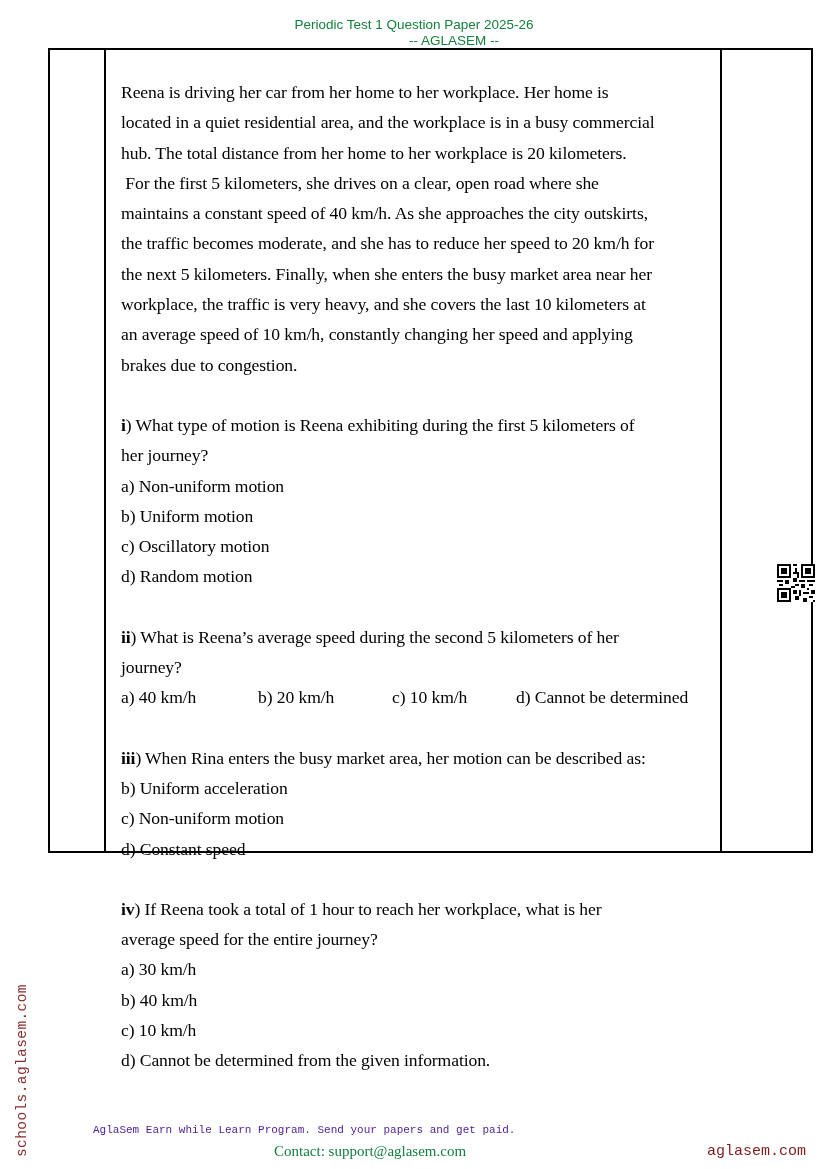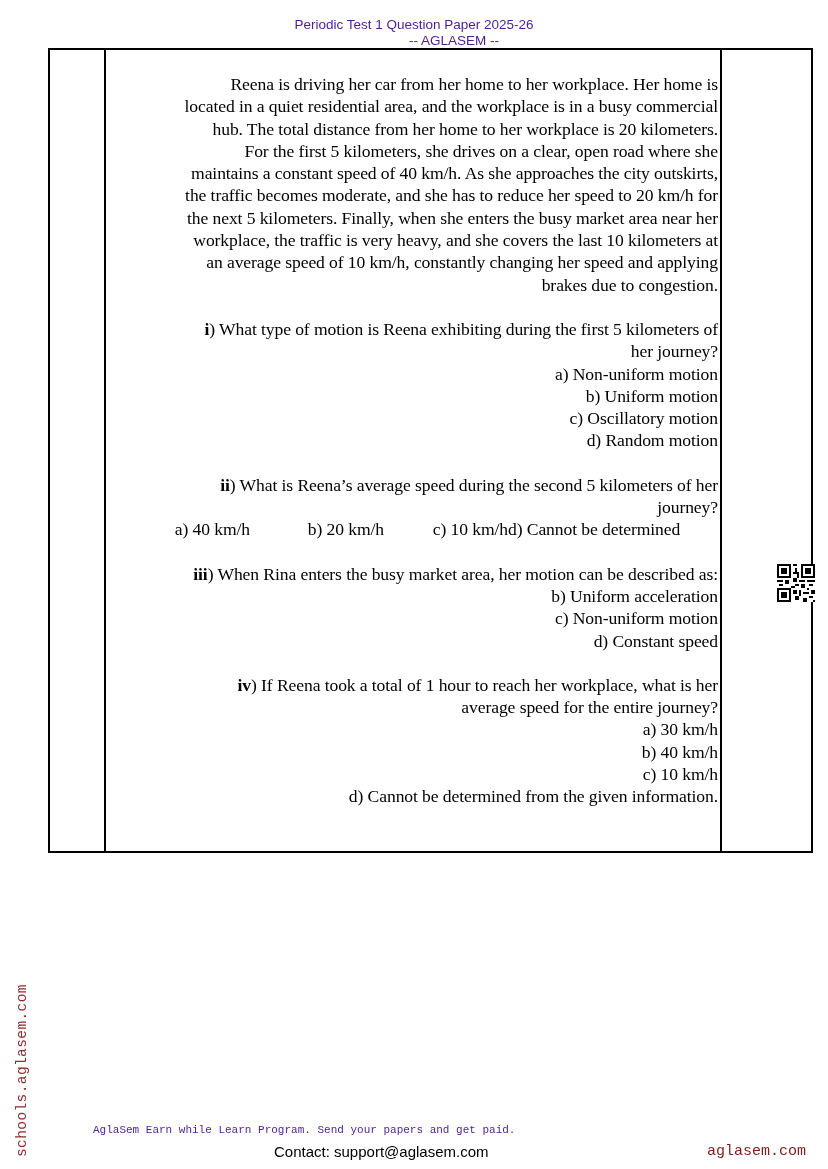--- a/index.html
+++ b/index.html
@@ -3,36 +3,36 @@
 <meta charset="utf-8">
 <style>
   html, body { margin: 0; padding: 0; }
   body {
     width: 828px; height: 1169px; position: relative; overflow: hidden;
     background: #ffffff; color: #000;
     font-family: "Liberation Serif", serif;
   }
   .hdr {
     position: absolute; left: 0; width: 828px; text-align: center;
-    font-family: "Liberation Sans", sans-serif; font-size: 13.5px; color: #4c1d95;
+    font-family: "Liberation Sans", sans-serif; font-size: 13.5px; color: #15803d;
     line-height: 16px;
   }
   .hdr1 { top: 17px; }
   .hdr2 { top: 33px; margin-left: 40px; }
   .tbl {
     position: absolute; left: 48px; top: 48px; width: 765px; height: 805px;
     border: 2px solid #000; box-sizing: border-box;
   }
   .col-l { position: absolute; left: 104px; top: 48px; width: 2px; height: 805px; background: #000; }
   .col-r { position: absolute; left: 720px; top: 48px; width: 2px; height: 805px; background: #000; }
   .content {
     position: absolute; left: 113px; top: 73px; width: 605px;
     font-size: 17.6px; line-height: 22.3px; letter-spacing: -0.1px;
   }
-  .content p { margin: 0; text-align: right; }
+  .content p { margin: 8px; }
   .gap { height: 22px; }
   .qlabel { font-weight: bold; }
   .row-opts { display: flex; }
   .row-opts span { display: inline-block; }
   .o1 { width: 137px; }
   .o2 { width: 134px; }
   .o3 { width: 124px; }
   .qr {
     position: absolute; left: 777px; top: 564px; width: 38px; height: 38px;
   }
@@ -41,21 +41,21 @@
     transform-origin: 0 0; transform: rotate(-90deg);
     font-family: "Liberation Mono", monospace; font-size: 14.5px; color: #8b2d2d;
     white-space: nowrap; letter-spacing: 0.4px;
   }
   .foot1 {
     position: absolute; left: 93px; top: 1124px;
     font-family: "Liberation Mono", monospace; font-size: 11px; color: #4c1d95; white-space: nowrap;
   }
   .foot2 {
     position: absolute; left: 274px; top: 1143px;
-    font-family: Liberation Sans, sans-serif; font-size: 15px; color: #000000; white-space: nowrap;
+    font-family: Liberation Serif, serif; font-size: 15px; color: #15803d; white-space: nowrap;
   }
   .foot3 {
     position: absolute; left: 707px; top: 1143px;
     font-family: "Liberation Mono", monospace; font-size: 15px; color: #7f1d1d; white-space: nowrap;
   }
 </style>
 </head>
 <body>
 
 <div class="hdr hdr1">Periodic Test 1 Question Paper 2025-26</div>

